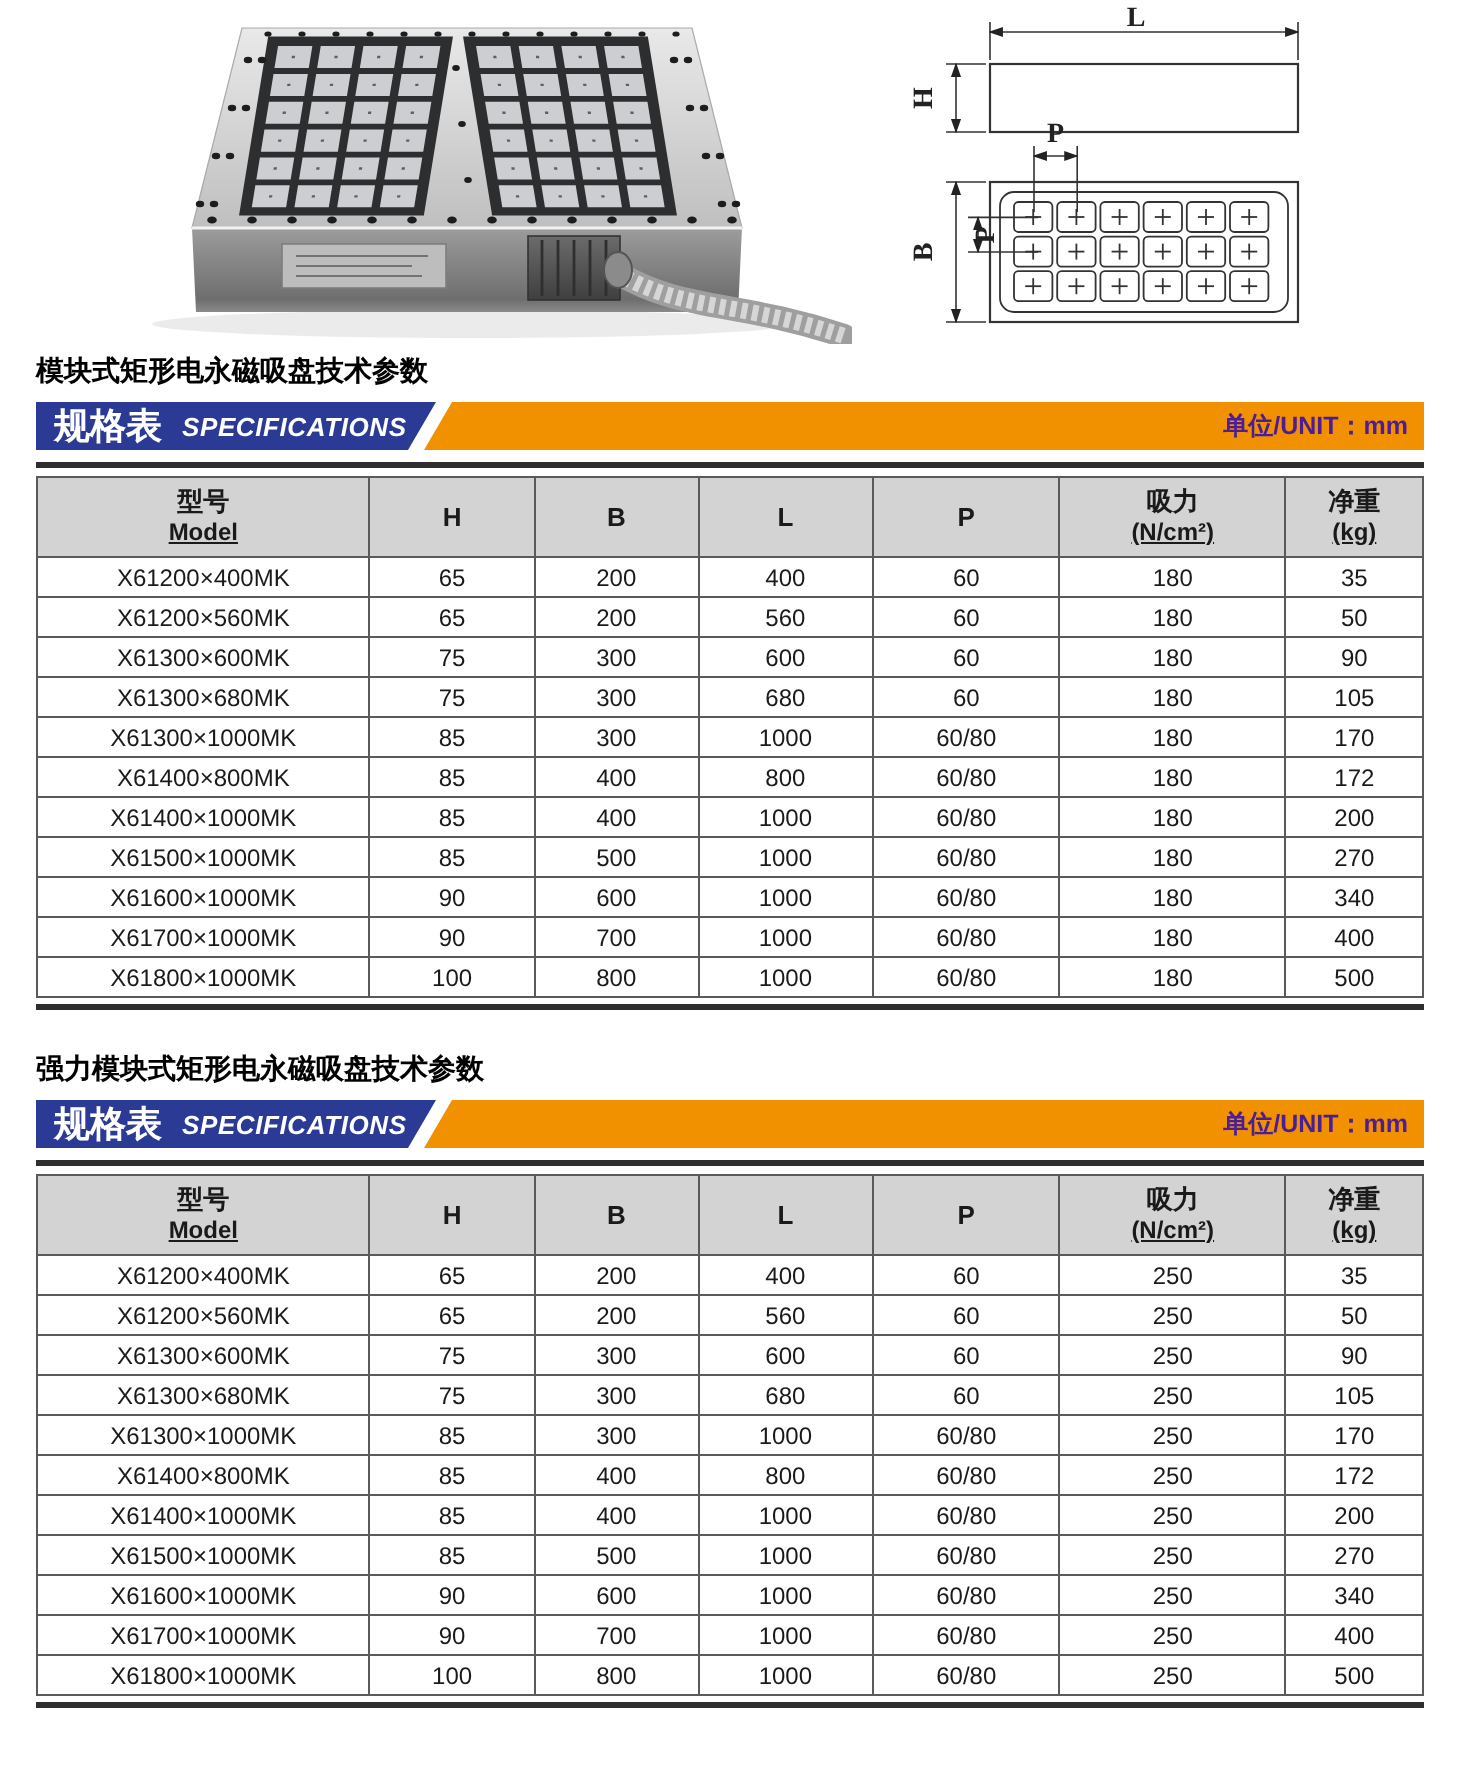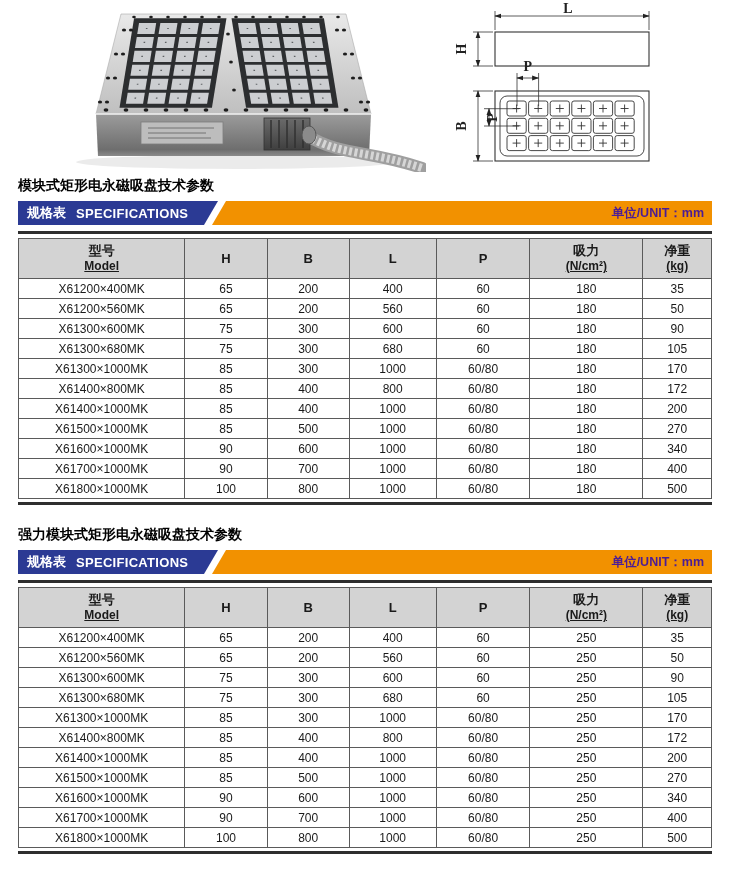--- a/index.html
+++ b/index.html
@@ -22,22 +22,22 @@
   .section{margin-top:4px;}
   .section + .section{margin-top:20px;}
   .title-cn{font-size:14px; font-weight:bold; color:#000000; line-height:18px;}
   .title-en{font-size:12.5px; color:#262626; line-height:17px; margin-top:1px;}
   .spec-bar{position:relative; height:24px; margin-top:7px; background:var(--orange);}
   .spec-slash{position:absolute; left:0; top:0; width:212px; height:100%; background:#fff;
     clip-path:polygon(0 0,208px 0,194px 100%,0 100%);}
   .spec-blue{position:absolute; left:0; top:0; width:202px; height:100%; background:var(--blue);
     clip-path:polygon(0 0,200px 0,186px 100%,0 100%);
     color:#fff; display:flex; align-items:center; padding-left:9px; gap:10px;}
-  .spec-cn{font-size:13px; font-weight:bold;}
-  .spec-en{font-size:13px; font-weight:bold; letter-spacing:.3px;}
+  .spec-cn{font-size:18px; font-weight:bold;}
+  .spec-en{font-size:13px; font-weight:bold; letter-spacing:.3px;font-style:italic;}
   .spec-unit{position:absolute; right:8px; top:0; height:100%; display:flex; align-items:center;
     color:#4c1d95; font-size:12.5px; font-weight:bold;}
   
   .tbl-wrap{margin-top:6px; border-top:3px solid var(--rule); border-bottom:3px solid var(--rule);
     padding:4px 0 3px;}
   table{width:100%; border-collapse:collapse; table-layout:fixed;}
   th,td{border:1px solid var(--line); text-align:center; vertical-align:middle;}
   th{background:var(--hdr-gray); padding:4px 2px; font-size:13px; line-height:16px; color:#1a1a1a;}
   th .h2{font-size:12px; font-weight:bold; line-height:15px;text-decoration:underline;}
   td{height:20px; font-size:12px; padding:1px 2px; background:#fff; color:#1a1a1a;}

